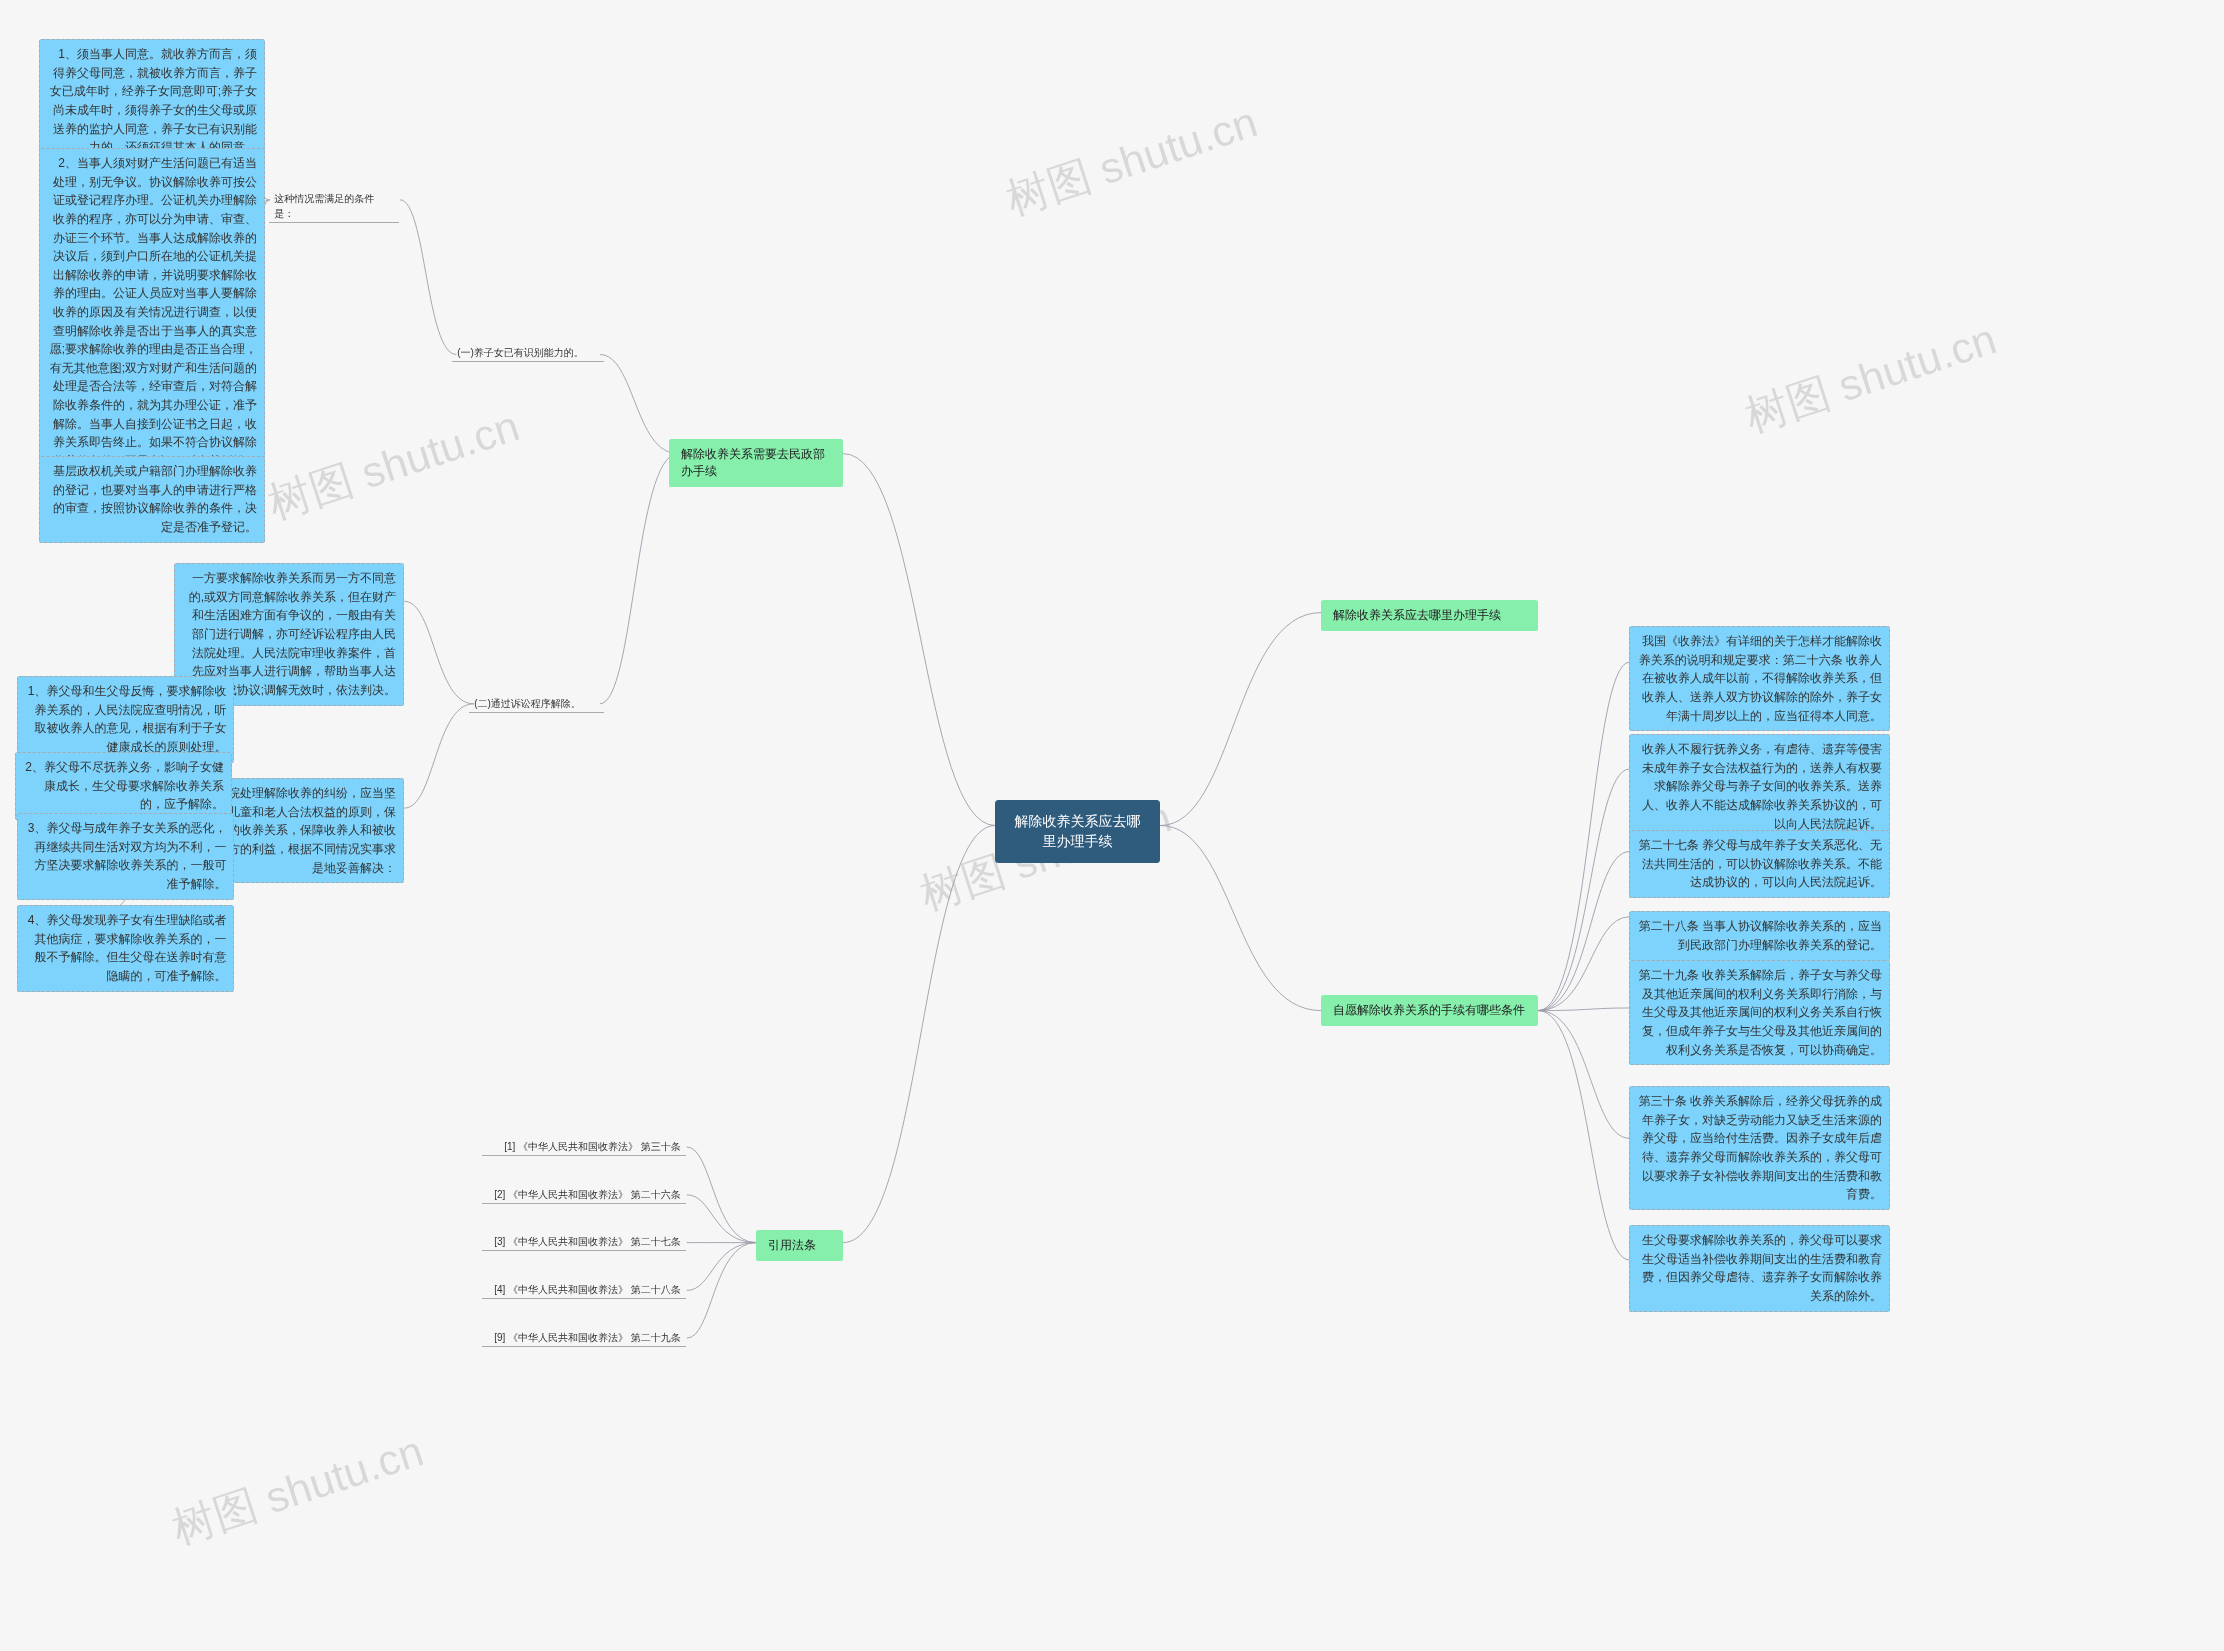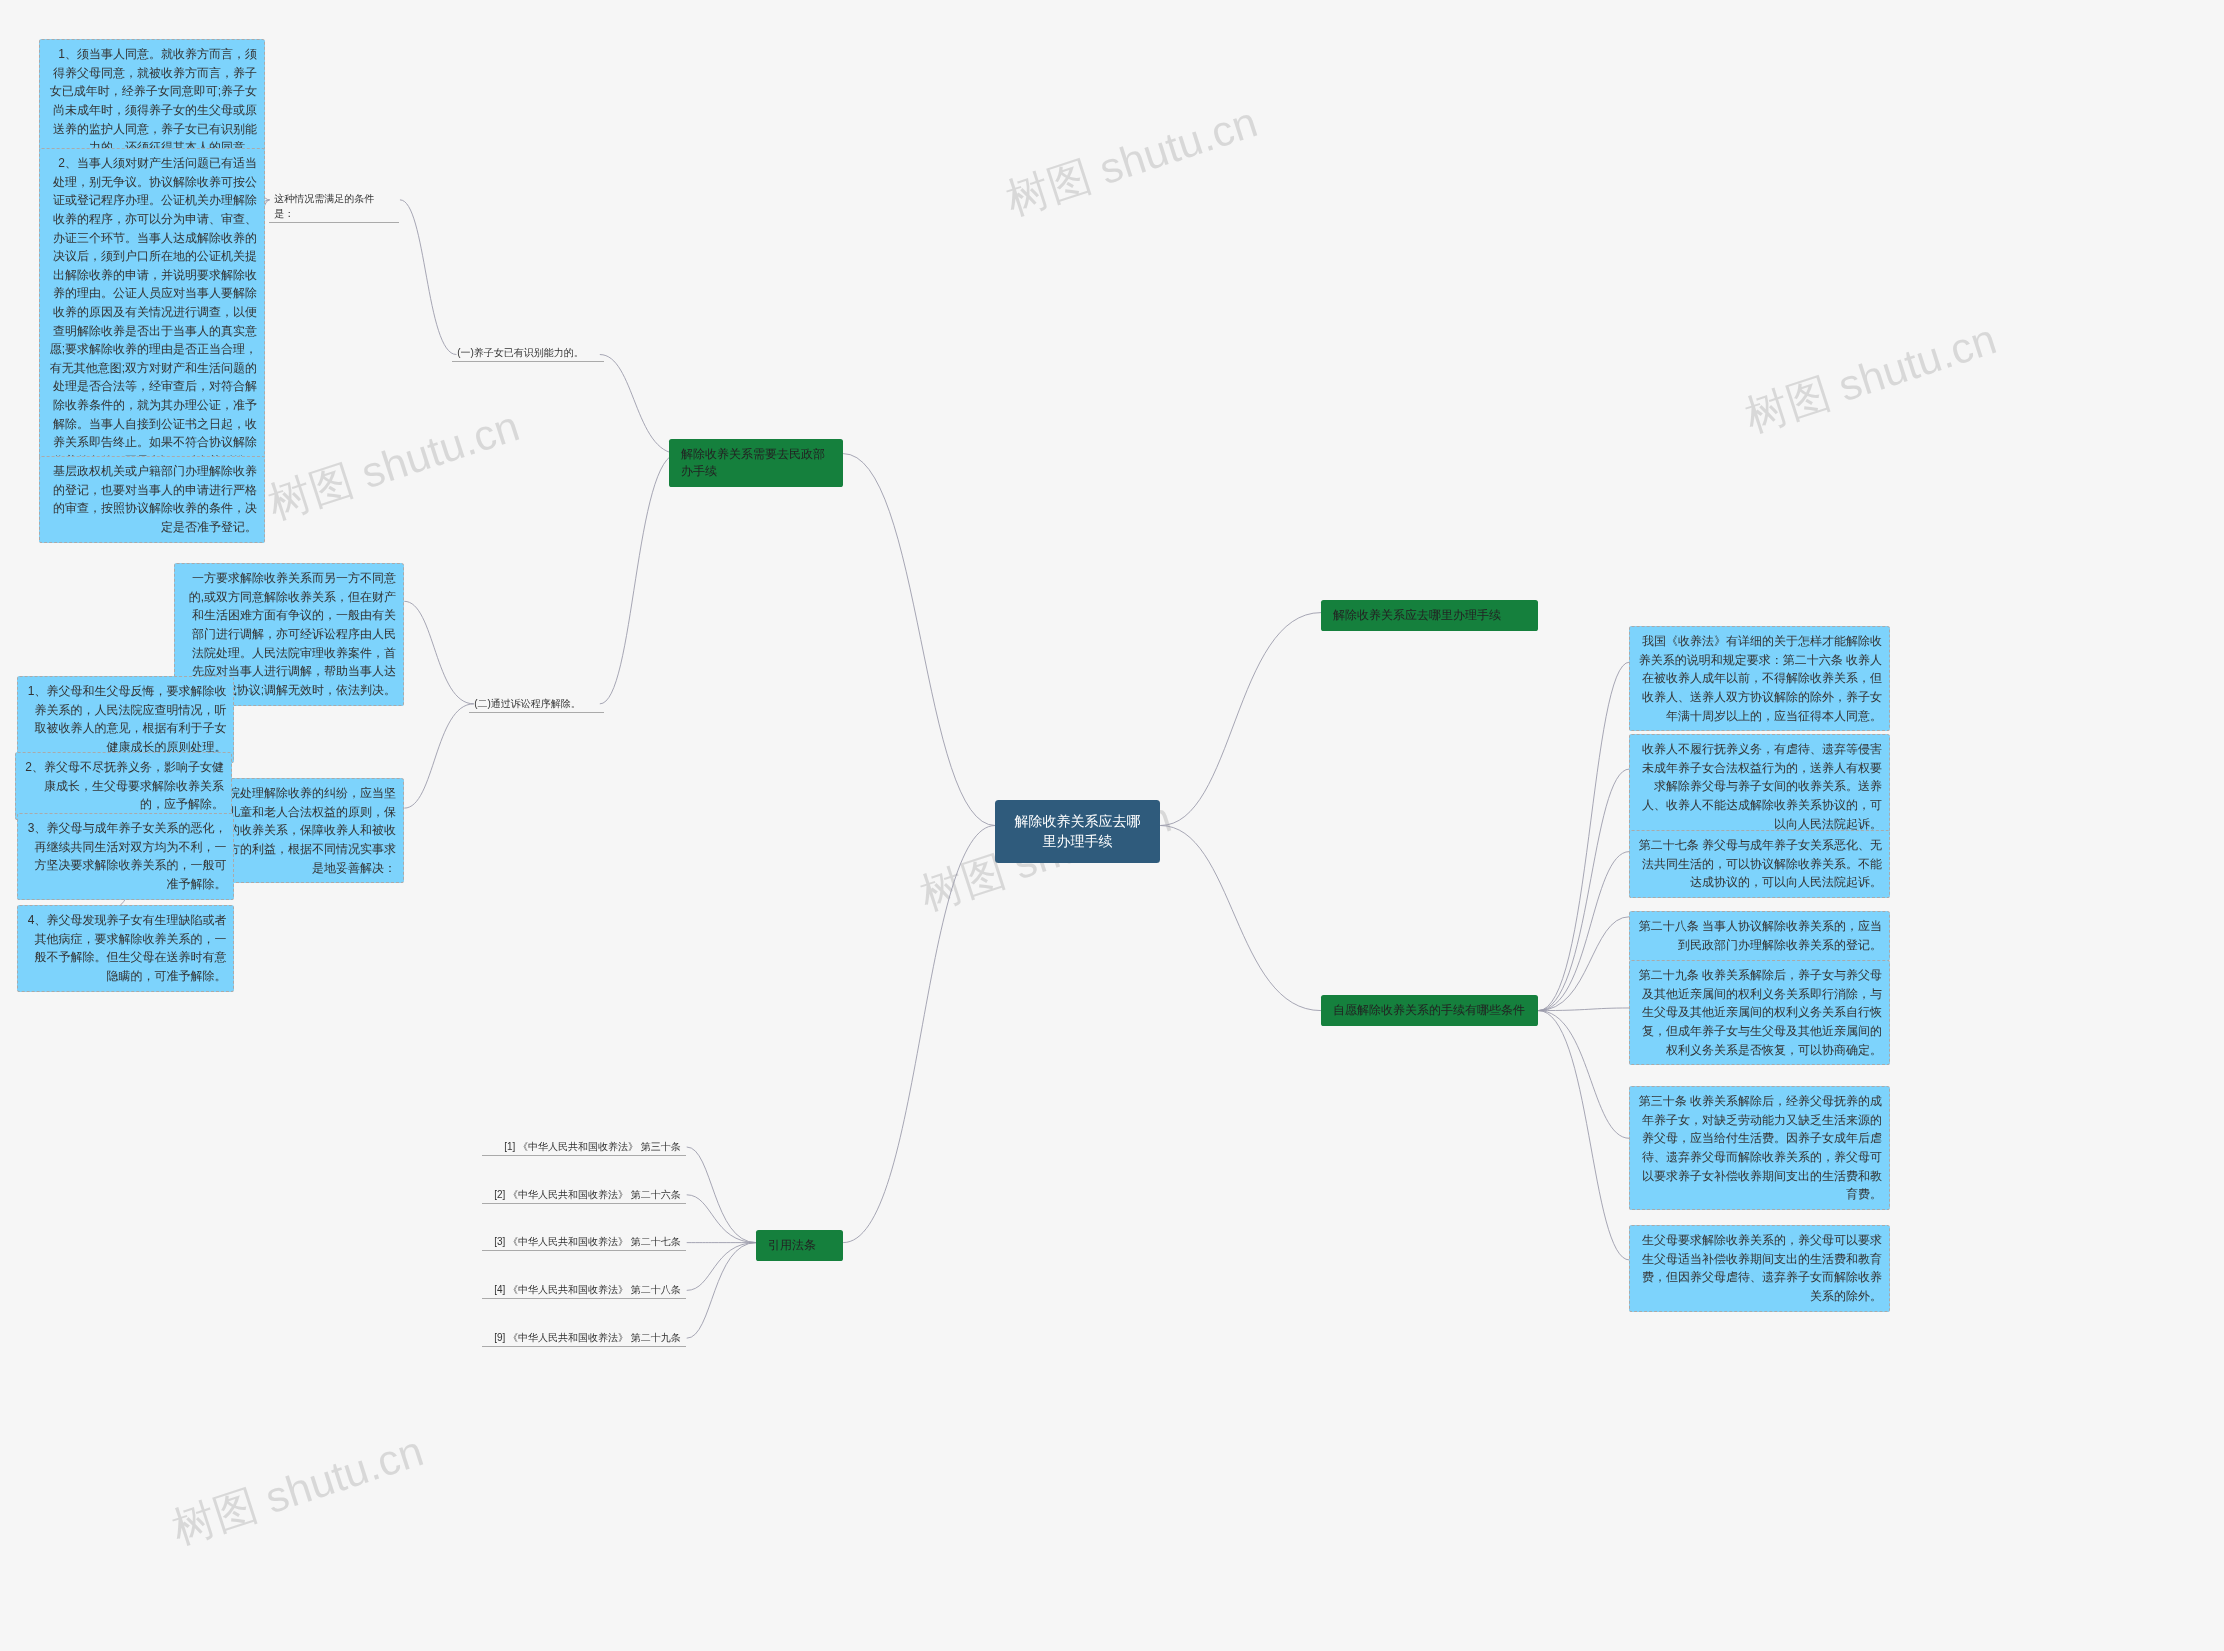--- a/index.html
+++ b/index.html
@@ -36,21 +36,21 @@
     background: #2f5b7c;
     color: #fff;
     border-radius: 3.5px;
     padding: 12px 15.6px;
     font-size: 14px;
     text-align: center;
     line-height: 1.4;
     width: 165px;
   }
   .branch-node {
-    background: #15803d;
+    background: #86efac;
     color: #222;
     border-radius: 2.6px;
     padding: 7px 12px;
     font-size: 12px;
     line-height: 1.4;
     width: 183px;
     text-align: left;
   }
   .branch-node.wider { width: 217px; }
   .plain-node {

